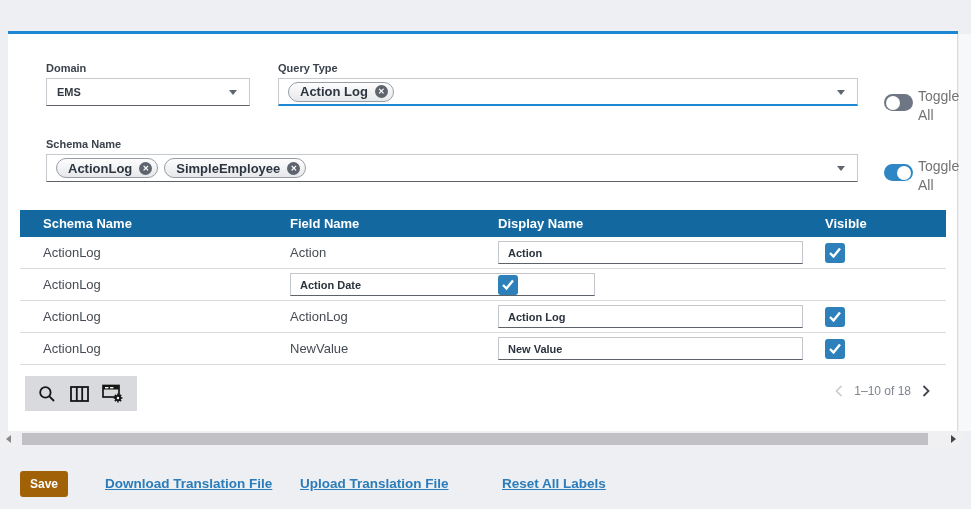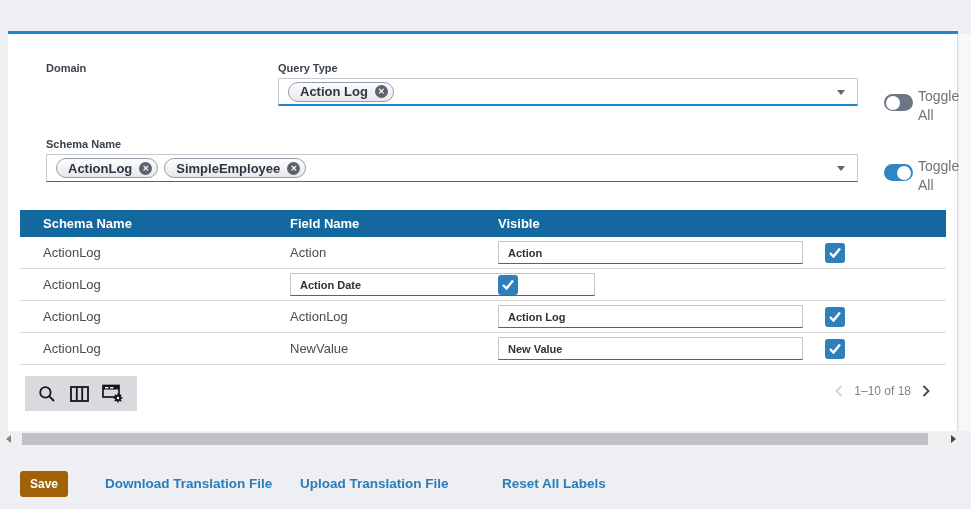--- a/index.html
+++ b/index.html
@@ -74,35 +74,39 @@
   .hscroll { position:absolute; left:0; top:431px; width:962px; height:16px; background:#f0f0f3; }
   .hscroll .thumb { position:absolute; left:22px; top:2px; width:906px; height:12px; background:#c1c1c5; cursor:pointer; }
   .scroll-arrow { position:absolute; top:4px; width:0; height:0; cursor:pointer; }
   .scroll-arrow.left  { left:6px;  border-top:4px solid transparent; border-bottom:4px solid transparent; border-right:5px solid #87878c; }
   .scroll-arrow.right { right:6px; border-top:4px solid transparent; border-bottom:4px solid transparent; border-left:5px solid #45454a; }
 
   
   .footer { position:absolute; left:0; top:447px; width:971px; height:62px; background:#edeff3; }
   .save-btn { position:absolute; left:20px; top:24px; width:48px; height:26px; background:#a16207; border:none;
               border-radius:3px; color:#fdfdfe; font-family:"Liberation Sans", sans-serif; font-size:12px; font-weight:bold; cursor:default; }
-  .footer-link { position:absolute; top:29px; font-size:13.5px; font-weight:bold; color:#2b7cba; cursor:pointer; white-space:nowrap; }
+  .footer-link { position:absolute; top:29px; font-size:13.5px; font-weight:bold; color:#2b7cba; cursor:pointer; white-space:nowrap;text-decoration:underline; }
   .link-download { left:105px; }
   .link-upload { left:300px; }
   .link-reset { left:502px; }
 </style>
 </head>
 <body>
 
 <div class="app">
 
   <div class="bluebar"></div>
 
   <div class="panel">
 
     <div class="form-label lbl-domain">Domain</div>
+    <div class="select sel-domain">
+      <span class="select-value">EMS</span>
+      <span class="caret"></span>
+    </div>
 
     <div class="form-label lbl-qt">Query Type</div>
     <div class="select sel-qt focused">
       <span class="chips">
           <span class="chip">
             <span>Action Log</span>
             <span class="chip-x">✕</span>
           </span>
         </span>
       <span class="caret"></span>
@@ -130,20 +134,21 @@
 
     <div class="toggle tgl-schema on">
       <span class="knob"></span>
     </div>
     <div class="toggle-label tgl-schema-label">Toggle All</div>
 
     <div class="table">
       <div class="thead">
         <div>Schema Name</div>
         <div>Field Name</div>
+        <div>Display Name</div>
         <div>Visible</div>
       </div>
       <div>
           <div class="trow">
             <div>ActionLog</div>
             <div>Action</div>
             <div><input class="dn-input" value="Action" style=""></div>
             <div>
               <span class="checkbox">
                 <svg width="14" height="12" viewBox="0 0 14 12">

